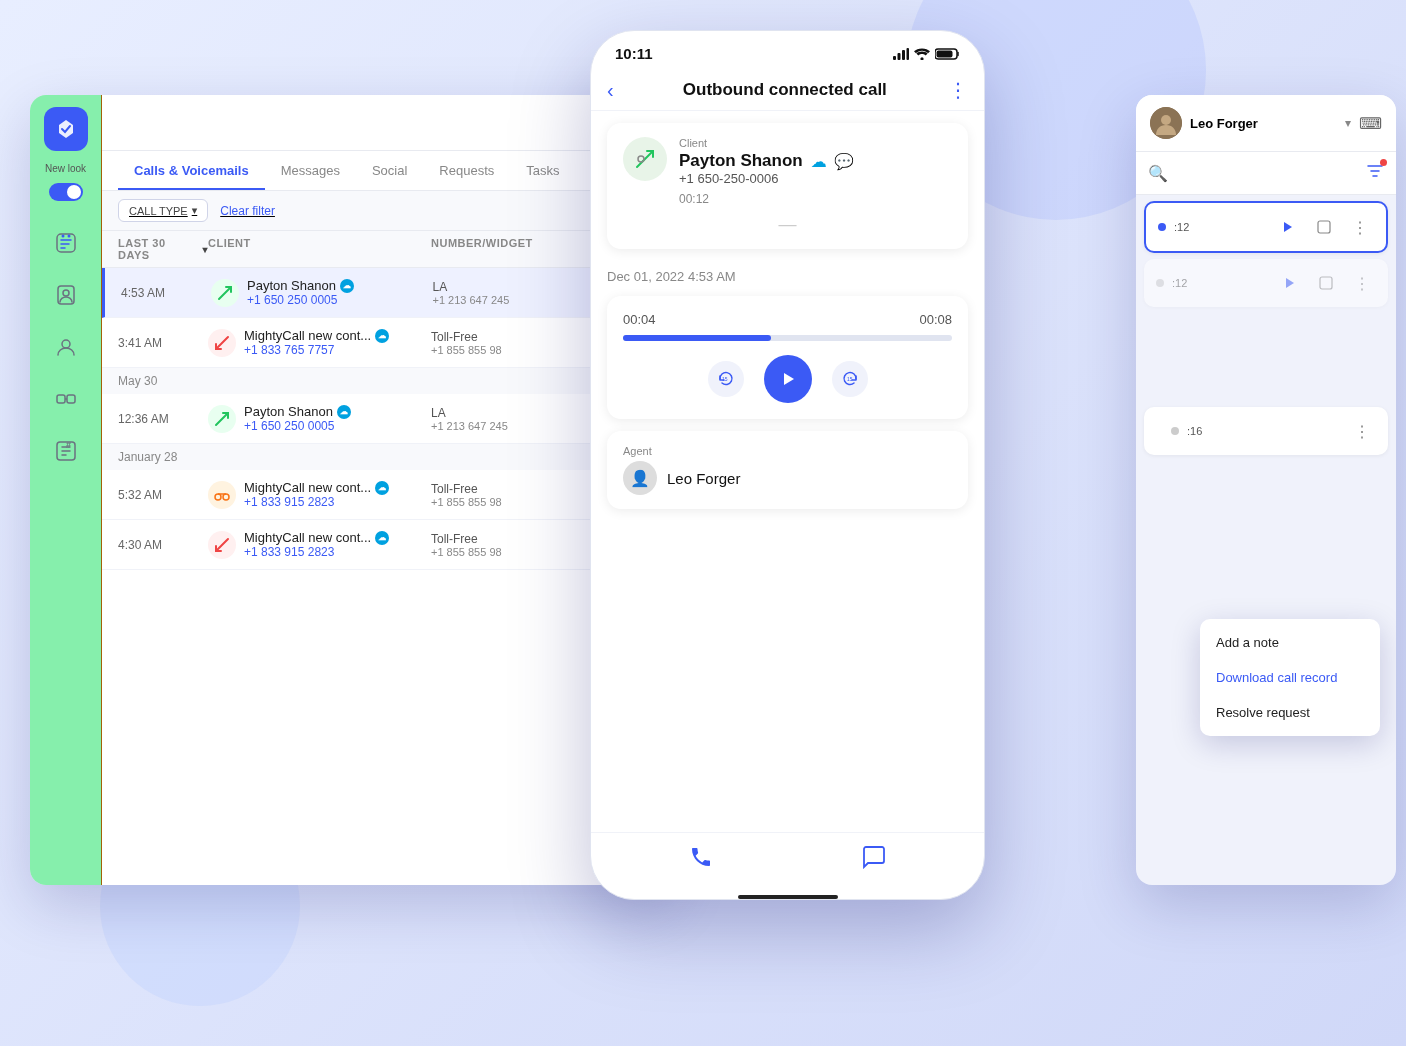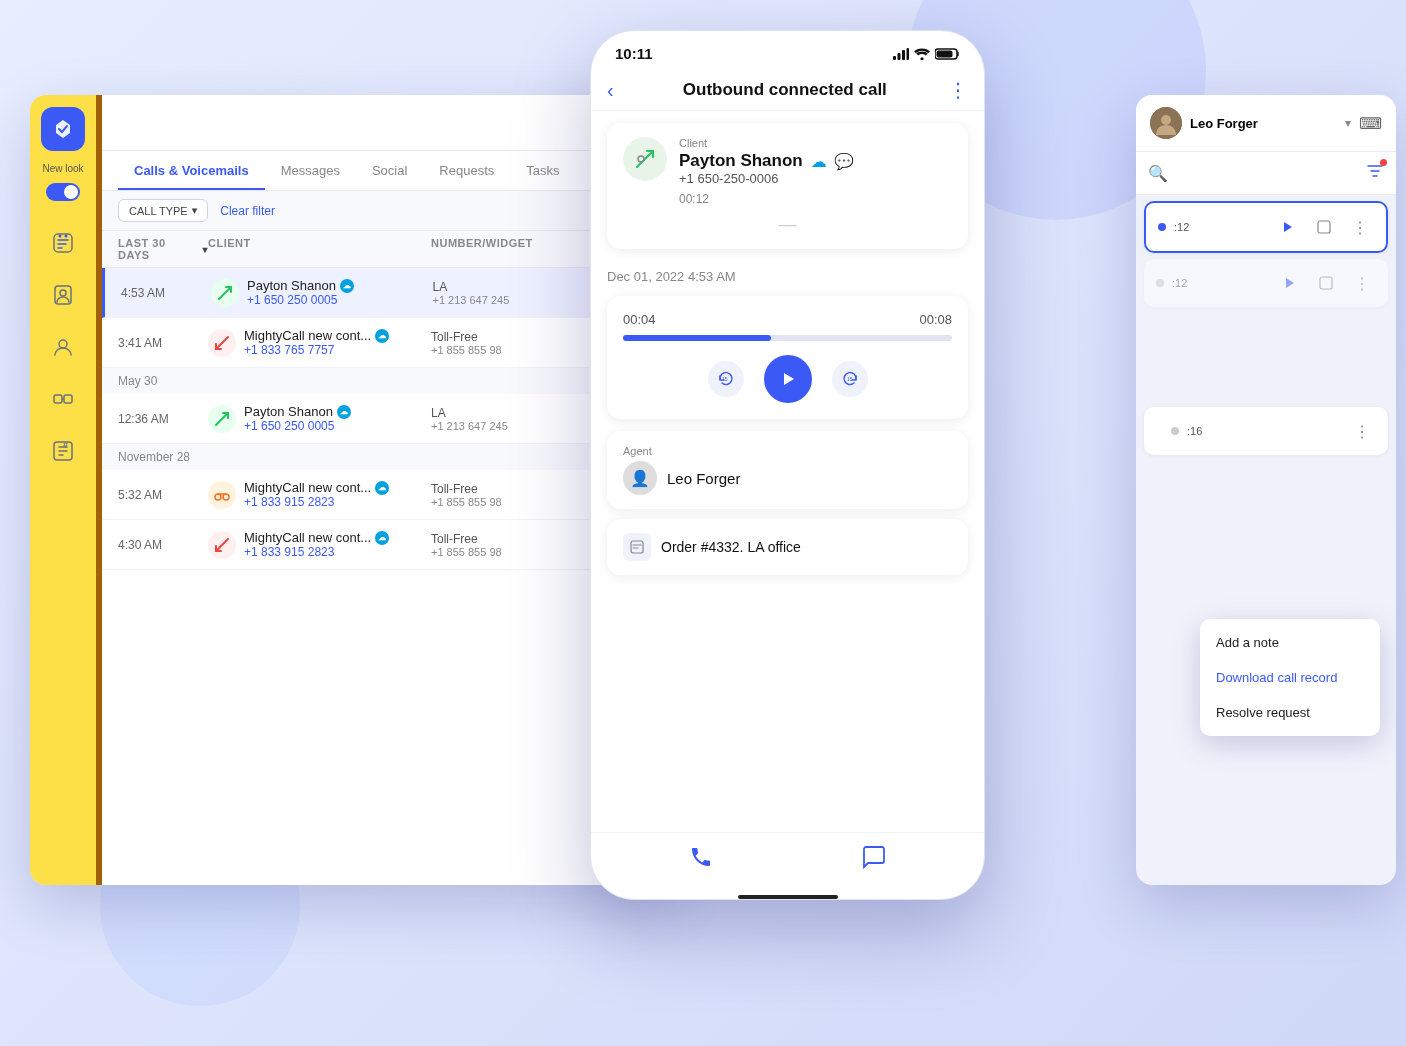--- a/index.html
+++ b/index.html
@@ -21,22 +21,22 @@
       height: 790px;
       background: #f0f2fb;
       border-radius: 16px;
       box-shadow: 0 20px 60px rgba(0,0,100,0.18);
       overflow: hidden;
       display: flex;
     }
 
     .sidebar {
       width: 72px;
-      background: #fde047;
-      border-right: 6px solid #a16207;
+      background: #86efac;
+      border-right: 1px solid #a16207;
       display: flex;
       flex-direction: column;
       align-items: center;
       padding-top: 12px;
       gap: 4px;
     }
 
     .sidebar-logo {
       width: 44px;
       height: 44px;
@@ -129,20 +129,21 @@
       background: #3b5af5;
     }
 
     .filter-bar {
       display: flex;
       align-items: center;
       padding: 8px 16px;
       gap: 12px;
       background: #f8f9fc;
       border-bottom: 1px solid #e8eaf0;
+      text-decoration: underline;
     }
     .filter-chip {
       display: flex;
       align-items: center;
       gap: 4px;
       padding: 4px 10px;
       background: white;
       border: 1px solid #d0d4e8;
       border-radius: 6px;
       font-size: 11px;
@@ -702,21 +703,21 @@
           </div>
           <div class="call-number">+1 650 250 0005</div>
         </div>
       </div>
       <div>
         <div class="call-widget">LA</div>
         <div class="call-widget-number">+1 213 647 245</div>
       </div>
     </div>
 
-    <div class="date-group">November 28</div>
+    <div class="date-group">January 28</div>
     <div class="call-row">
       <span class="call-time">5:32 AM</span>
       <div class="call-info">
         <div class="call-icon voicemail">
           <svg width="16" height="16" viewBox="0 0 16 16" fill="none">
             <circle cx="4" cy="10" r="3" stroke="#f97316" stroke-width="1.5"></circle>
             <circle cx="12" cy="10" r="3" stroke="#f97316" stroke-width="1.5"></circle>
             <path d="M4 7 L12 7" stroke="#f97316" stroke-width="1.5"></path>
           </svg>
         </div>
@@ -844,29 +845,20 @@
   </div>
 
   <div class="phone-agent-card">
     <div class="phone-agent-label">Agent</div>
     <div class="phone-agent-row">
       <div class="phone-agent-avatar">👤</div>
       <span class="phone-agent-name">Leo Forger</span>
     </div>
   </div>
 
-  <div class="phone-note-card">
-    <div class="phone-note-icon">
-      <svg width="14" height="14" viewBox="0 0 14 14" fill="none">
-        <rect x="1" y="1" width="12" height="12" rx="2" stroke="#888" stroke-width="1.2"></rect>
-        <path d="M3 5 L11 5 M3 8 L8 8" stroke="#888" stroke-width="1.2" stroke-linecap="round"></path>
-      </svg>
-    </div>
-    <span class="phone-note-text">Order #4332. LA office</span>
-  </div>
 
   <div class="phone-bottom-bar">
     <div class="phone-bottom-btn">
       <svg width="24" height="24" viewBox="0 0 24 24" fill="none">
         <path d="M6.62 10.79c1.44 2.83 3.76 5.14 6.59 6.59l2.2-2.2c.27-.27.67-.36 1.02-.24 1.12.37 2.33.57 3.57.57.55 0 1 .45 1 1V20c0 .55-.45 1-1 1-9.39 0-17-7.61-17-17 0-.55.45-1 1-1h3.5c.55 0 1 .45 1 1 0 1.25.2 2.45.57 3.57.11.35.03.74-.25 1.02l-2.2 2.2z" fill="#3b5af5"></path>
       </svg>
     </div>
     <div class="phone-bottom-btn">
       <svg width="24" height="24" viewBox="0 0 24 24" fill="none">
         <path d="M20 2H4C2.9 2 2 2.9 2 4V22L6 18H20C21.1 18 22 17.1 22 16V4C22 2.9 21.1 2 20 2Z" stroke="#3b5af5" stroke-width="1.8" fill="none"></path>

